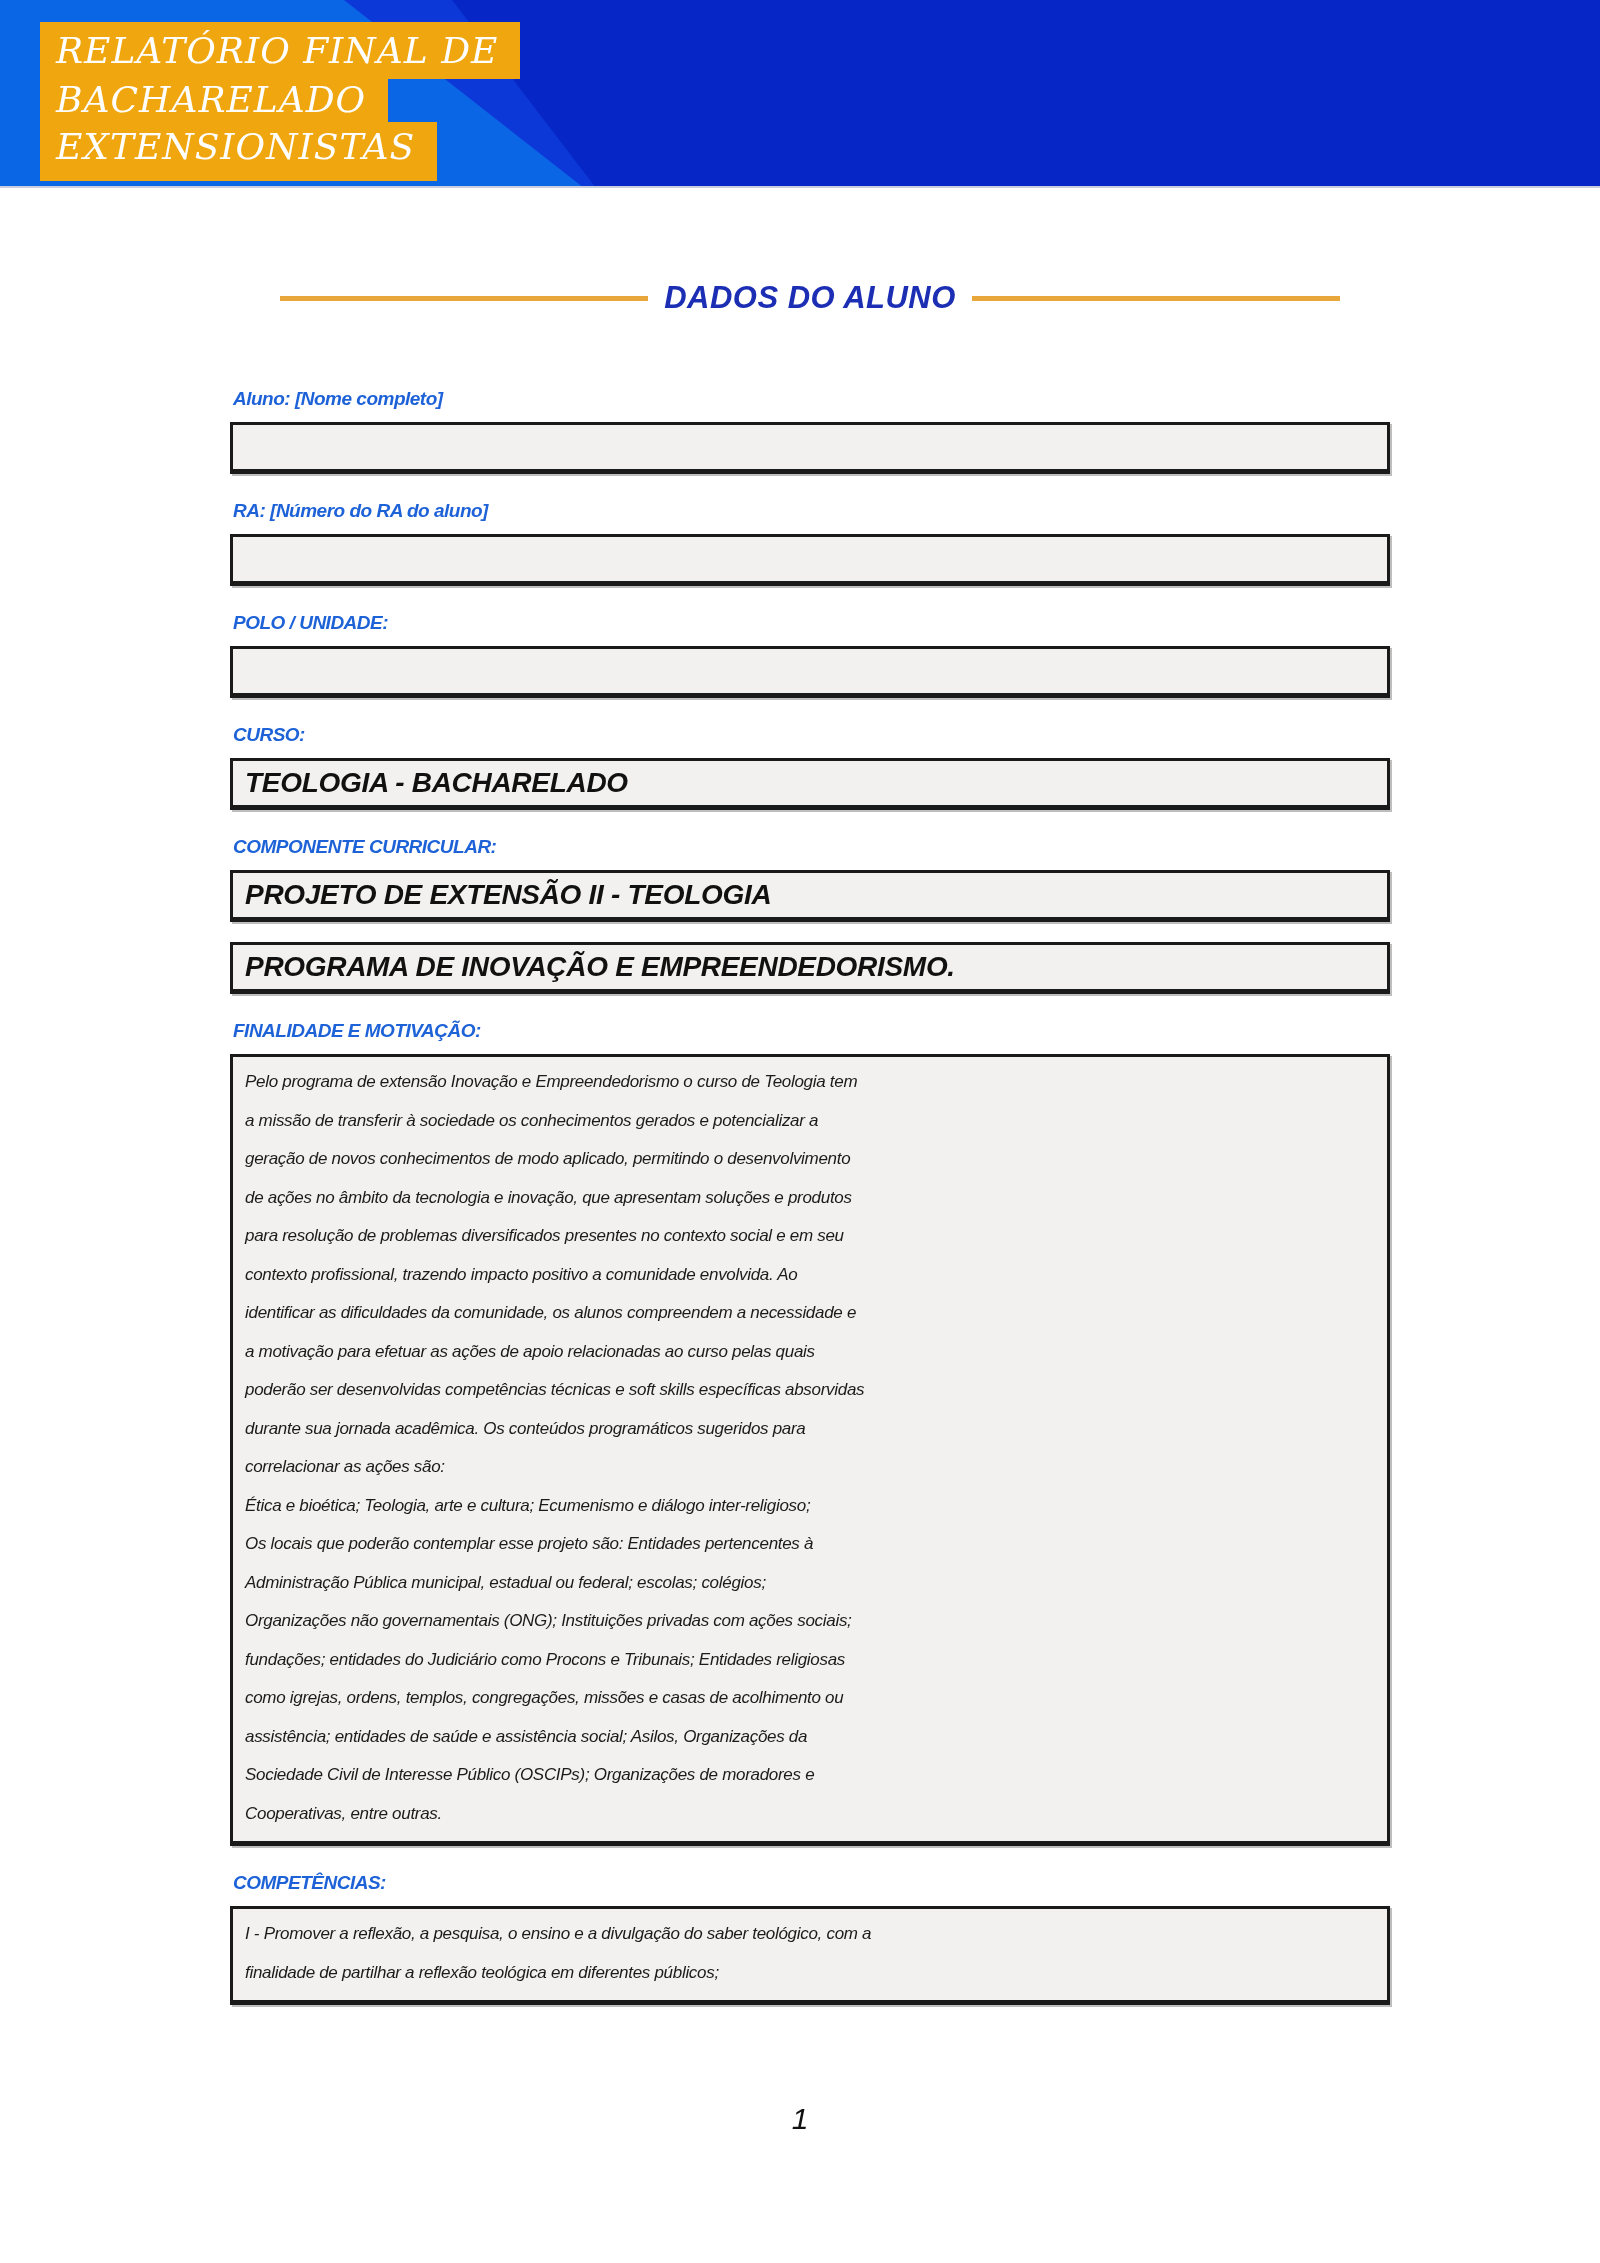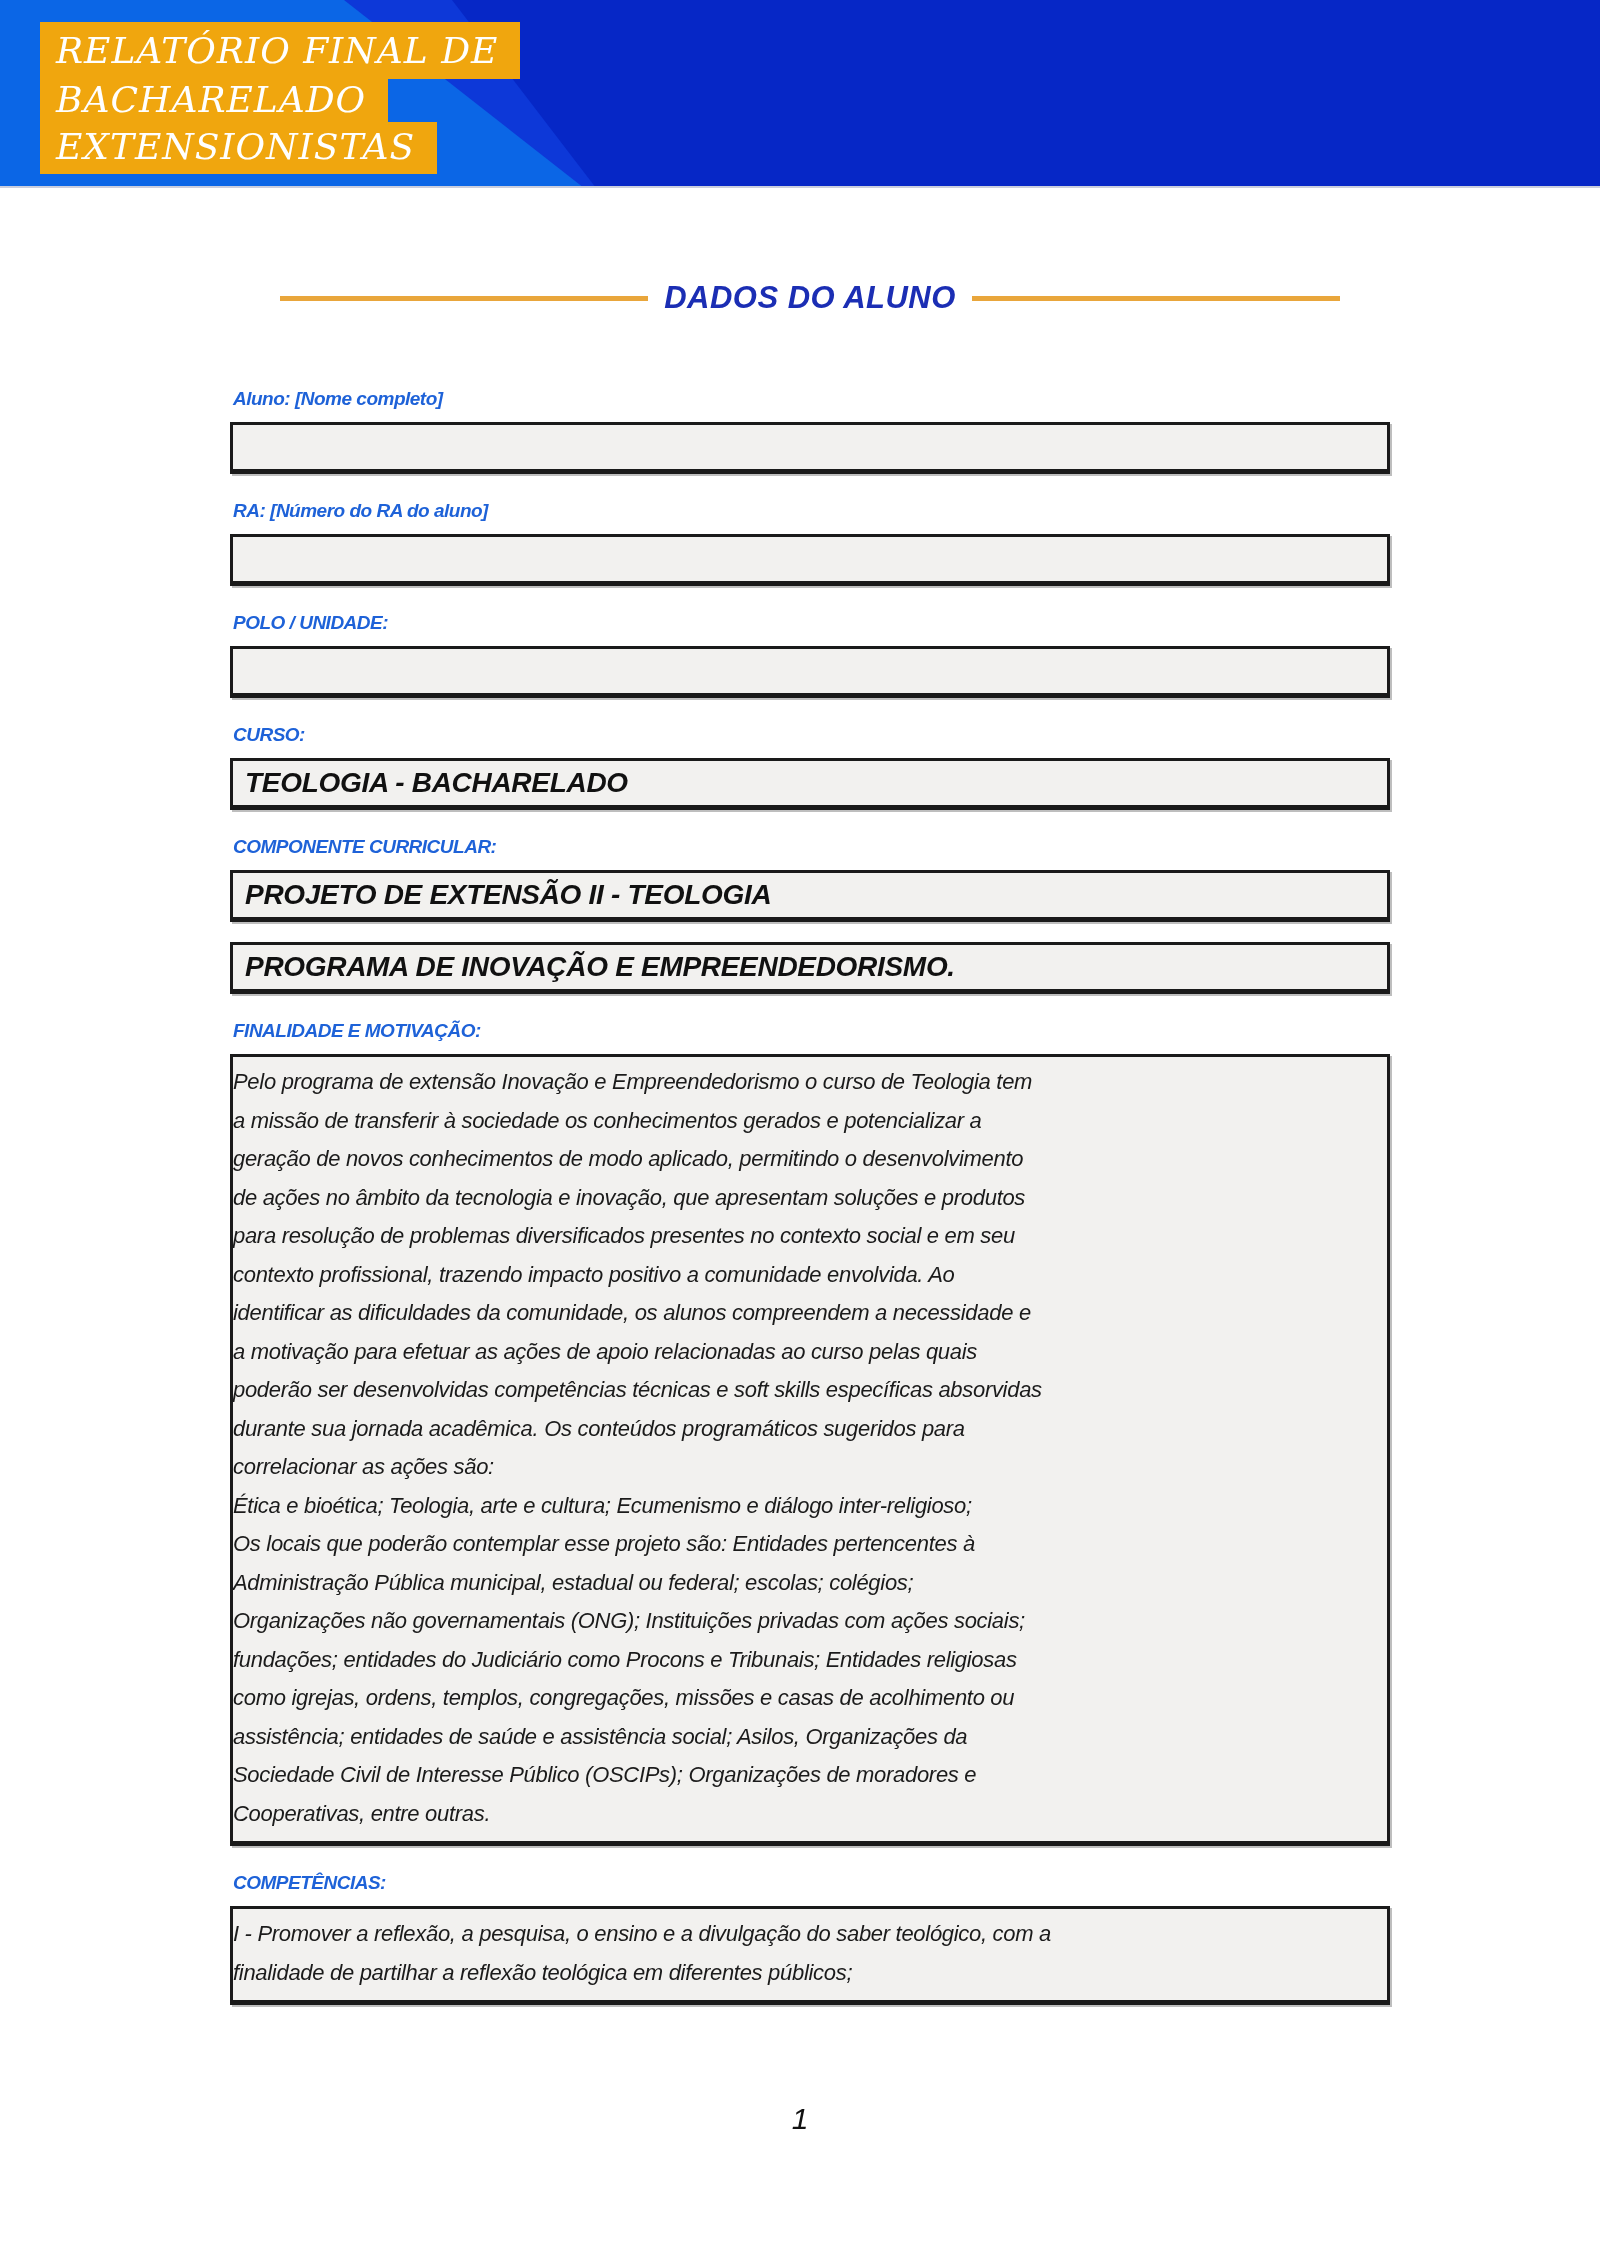--- a/index.html
+++ b/index.html
@@ -43,21 +43,21 @@
     color:#ffffff;
     font-family:"DejaVu Serif", serif;
     font-size:36px;
     line-height:1.12;
     letter-spacing:1px;
     padding:6px 22px 6px 16px;
     white-space:nowrap;
   }
   .banner-title .row.r1{padding-top:9px;padding-bottom:8px;}
   .banner-title .row.r2{padding-top:1px;padding-bottom:1px;}
-  .banner-title .row.r3{padding-top:5px;padding-bottom:7px;}
+  .banner-title .row.r3{padding-top:5px;padding-bottom:14px;}
 
   
   .content{
     padding:0 210px 0 230px;
   }
   .heading-row{
     margin-top:92px;
     display:flex;
     align-items:center;
     justify-content:center;
@@ -102,22 +102,22 @@
     line-height:44px;
     padding:0 12px;
     font-size:28px;
     font-weight:bold;
     letter-spacing:-.3px;
     color:#111111;
     white-space:nowrap;
     overflow:hidden;
   }
   .field-box.para{
-    padding:6px 12px 8px 0;
-    font-size:22px;
+    padding:6px 12px 8px 12px;
+    font-size:17px;
     line-height:38.5px;
     letter-spacing:-.3px;
     color:#1b1b1b;
     white-space:pre-line;
   }
 
   .page-number{
     position:absolute;
     top:2102px;
     left:0;

